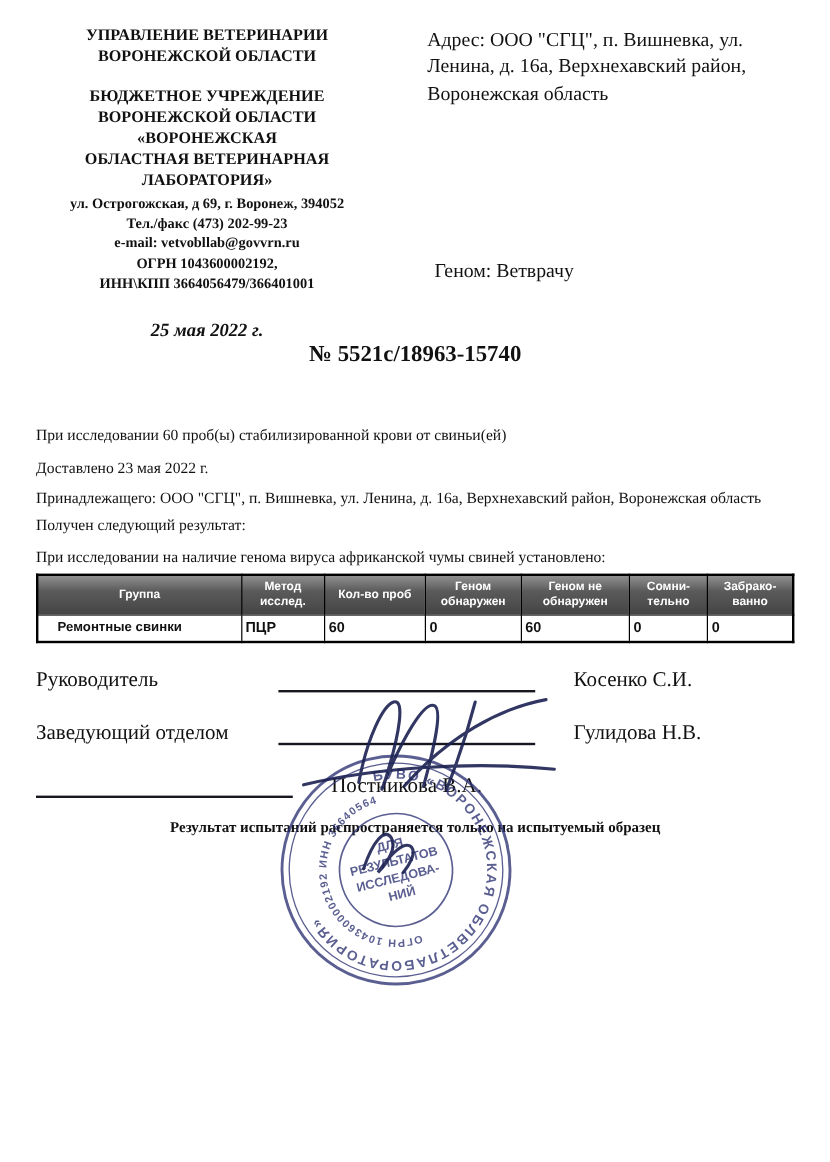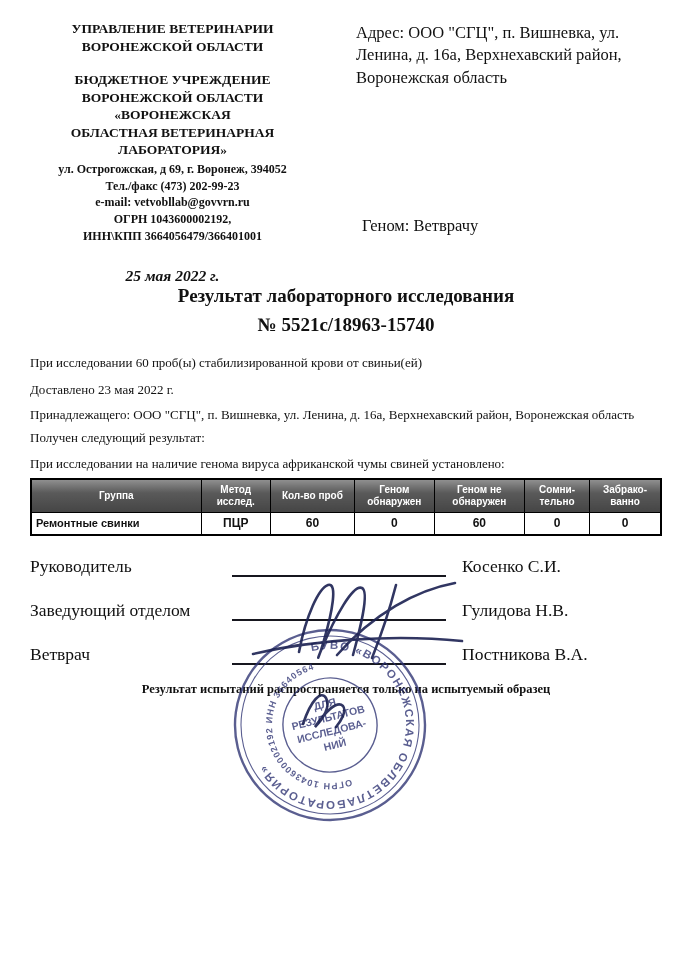--- a/index.html
+++ b/index.html
@@ -47,29 +47,29 @@
     border:2px solid #000;
   }
   table.results th{
     background:linear-gradient(180deg,#8f8f8f 0%,#5a5a5a 40%,#454545 100%);
     color:#fff;font-size:10px;font-weight:bold;line-height:1.15;
     border:1.5px solid #000;padding:3px 3px;text-align:center;vertical-align:middle;
     height:26px;
   }
   table.results td{
     border:1.5px solid #000;font-weight:bold;font-size:12px;
-    text-align:center;padding:2px 3px;height:17px;background:#fff;
+    text-align:left;padding:2px 3px;height:17px;background:#fff;
   }
-  table.results td.group-cell{font-size:11px;text-align:left;padding-left:4px;}
+  table.results td.group-cell{font-size:11px;text-align:left;padding-left:16px;}
   
   .sig-block{margin-top:12px;}
   .sig-row{display:flex;align-items:flex-end;height:27px;margin-bottom:17px;}
   .sig-role{width:202px;font-size:17.5px;line-height:1.2;}
   .sig-line{width:214px;border-bottom:2px solid #17171f;height:24px;}
-  .sig-name{margin-left:16px;font-size:17.5px;line-height:1.2;}
+  .sig-name{margin-left:32px;font-size:17.5px;line-height:1.2;}
   
   .disclaimer{
     text-align:center;font-size:12.5px;font-weight:bold;margin-top:6px;
   }
   .page-footer{
     position:absolute;left:0;right:0;top:930px;text-align:center;font-size:14.5px;
   }
   
   .ink-layer{
     position:absolute;left:0;top:0;width:692px;height:968px;
@@ -89,21 +89,20 @@
     <div class="lh-small">e-mail:  vetvobllab@govvrn.ru</div>
     <div class="lh-small">ОГРН 1043600002192,</div>
     <div class="lh-small">ИНН\КПП 3664056479/366401001</div>
     <div class="lh-date">25 мая 2022 г.</div>
   </div>
 
   <div class="recipient">Адрес: ООО "СГЦ", п. Вишневка, ул. Ленина, д. 16а, Верхнехавский район, Воронежская область</div>
   <div class="recipient-to">Геном: Ветврачу</div>
 
   <div class="doc-title">
-    <div>Результат лабораторного исследования</div>
     <div>№ 5521с/18963-15740</div>
   </div>
 
   <div class="content">
     <p class="mb10">При исследовании 60 проб(ы) стабилизированной крови от свиньи(ей)</p>
     <p>Доставлено 23 мая 2022 г.</p>
     <p class="mb6">Принадлежащего: ООО "СГЦ", п. Вишневка, ул. Ленина, д. 16а, Верхнехавский район, Воронежская область</p>
     <p>Получен следующий результат:</p>
     <p class="mb6">При исследовании на наличие генома вируса африканской чумы свиней установлено:</p>
 
@@ -146,21 +145,20 @@
         <span class="sig-role">Руководитель</span>
         <span class="sig-line"></span>
         <span class="sig-name">Косенко С.И.</span>
       </div>
       <div class="sig-row">
         <span class="sig-role">Заведующий отделом</span>
         <span class="sig-line"></span>
         <span class="sig-name">Гулидова Н.В.</span>
       </div>
       <div class="sig-row">
-        <span class="sig-role">Ветврач</span>
         <span class="sig-line"></span>
         <span class="sig-name">Постникова В.А.</span>
       </div>
     </div>
 
     <div class="disclaimer">Результат испытаний распространяется только на испытуемый образец</div>
   </div>
 
 
   <svg class="ink-layer" width="692" height="968" viewBox="0 0 692 968" xmlns="http://www.w3.org/2000/svg">

